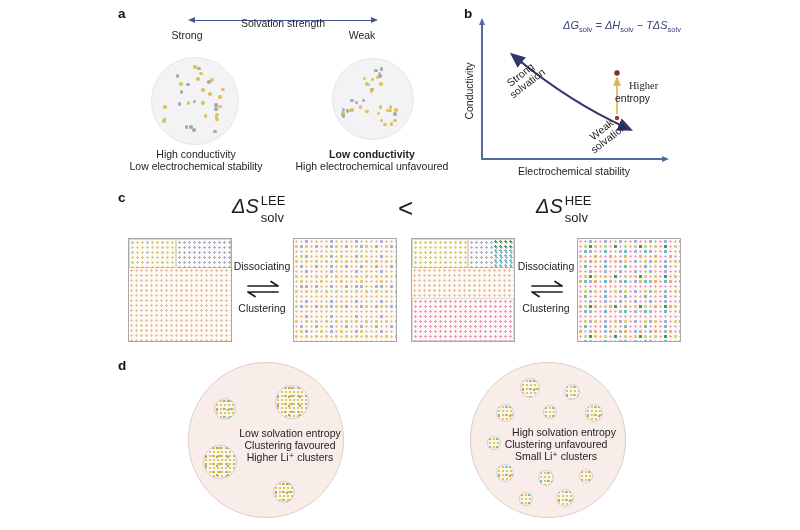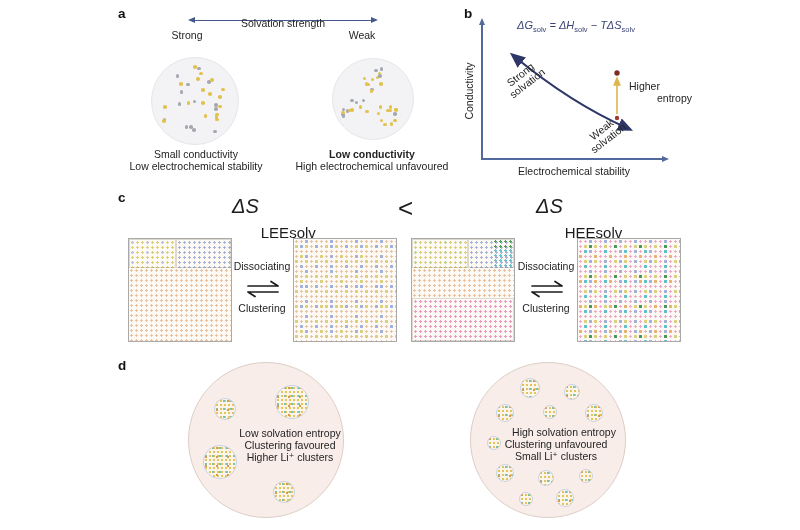--- a/index.html
+++ b/index.html
@@ -7,27 +7,27 @@
        font-family:"Liberation Sans","DejaVu Sans",sans-serif;color:#242424;}
   .abs{position:absolute;}
   .txt{position:absolute;font-size:10.5px;line-height:12px;color:#242424;white-space:nowrap;}
   .ctr{transform:translateX(-50%);text-align:center;}
   .plabel{position:absolute;font-size:13.5px;font-weight:bold;color:#111;}
   .tri{width:0;height:0;position:absolute;}
   
   .soln{position:absolute;border-radius:50%;background:#f3f3f6;border:1px solid #e6e6ea;box-sizing:border-box;}
   .ion{position:absolute;border-radius:50%;}
   
-  .eq{position:absolute;font-size:11px;color:#3a4376;font-style:italic;white-space:nowrap;}
+  .eq{position:absolute;font-size:11px;color:#3a4376;font-style:italic;white-space:nowrap;margin-left:46px;}
   .eq sub{font-size:7.5px;font-style:normal;}
   .rot{position:absolute;font-size:10.5px;line-height:11px;text-align:center;white-space:nowrap;}
   
   .bigS{position:absolute;font-size:20px;font-style:italic;color:#1c1c1c;display:flex;align-items:flex-start;}
-  .ss-stack{display:inline-flex;flex-direction:row;justify-content:space-between;height:27px;
-            font-size:15px;line-height:9.5px;font-style:normal;margin-left:2px;padding-top:1px;box-sizing:border-box;margin-top:32px;}
+  .ss-stack{display:inline-flex;flex-direction:column;justify-content:space-between;height:27px;
+            font-size:13px;line-height:9.5px;font-style:normal;margin-left:2px;padding-top:1px;box-sizing:border-box;}
   .cmp{position:absolute;font-size:26px;color:#1c1c1c;font-weight:500;}
   .gridsq{position:absolute;width:104px;height:104px;background:#fdfaf6;border:1px solid #a9a9a9;box-sizing:border-box;overflow:hidden;}
   .region{position:absolute;box-sizing:border-box;border:1px solid rgba(110,100,70,0.22);}
   .dg-o{background-image:radial-gradient(circle 1.35px at 2.5px 2.5px,#e9c3a1 1.25px,transparent 1.4px);background-size:5px 5px;}
   .dg-b{background-image:radial-gradient(circle 1.35px at 2.5px 2.5px,#a9b4d9 1.25px,transparent 1.4px);background-size:5px 5px;}
   .dg-p{background-image:radial-gradient(circle 1.35px at 2.5px 2.5px,#ec9ac2 1.25px,transparent 1.4px);background-size:5px 5px;}
   .dg-g{background-image:radial-gradient(circle 1.35px at 2.5px 2.5px,#4d9d5e 1.25px,transparent 1.4px);background-size:5px 5px;}
   .dg-t{background-image:radial-gradient(circle 1.35px at 2.5px 2.5px,#63c2cd 1.25px,transparent 1.4px);background-size:5px 5px;}
   .dg-y{background-image:
      radial-gradient(circle 1.4px at 2.5px 2.5px,#b9c3e0 1.3px,transparent 1.45px),
@@ -146,21 +146,21 @@
       <div class="ion" style="left: 61.3885px; top: 48.7522px; width: 3.4px; height: 3.4px; background: rgb(226, 194, 79);"></div>
       <div class="ion" style="left: 46.7055px; top: 59.5408px; width: 3.4px; height: 3.4px; background: rgb(226, 194, 79);"></div>
       <div class="ion" style="left: 53.4385px; top: 49.6427px; width: 3.4px; height: 3.4px; background: rgb(226, 194, 79);"></div>
       <div class="ion" style="left: 45.667px; top: 46.1844px; width: 3.4px; height: 3.4px; background: rgb(226, 194, 79);"></div>
       <div class="ion" style="left: 60.2241px; top: 59.9992px; width: 3.4px; height: 3.4px; background: rgb(226, 194, 79);"></div>
       <div class="ion" style="left: 55.9432px; top: 49.9205px; width: 3.4px; height: 3.4px; background: rgb(226, 194, 79);"></div>
       <div class="ion" style="left: 43.6578px; top: 52.7817px; width: 3.4px; height: 3.4px; background: rgb(226, 194, 79);"></div>
       <div class="ion" style="left: 60.201px; top: 53.416px; width: 3.4px; height: 3.4px; background: rgb(164, 169, 177);"></div>
     </div>
 
-  <div class="txt ctr" style="left:196px;top:148px;">Small conductivity</div>
+  <div class="txt ctr" style="left:196px;top:148px;">High conductivity</div>
   <div class="txt ctr" style="left:196px;top:160px;">Low electrochemical stability</div>
   <div class="txt ctr" style="left:372px;top:148px;font-weight:bold;">Low conductivity</div>
   <div class="txt ctr" style="left:372px;top:160px;">High electrochemical unfavoured</div>
 
   <div class="plabel" style="left:464px;top:6px;">b</div>
 
   <div class="eq" style="left:576px;top:19px;transform:translateX(-50%);">
     <span>ΔG</span><sub>solv</sub><span> = </span><span>ΔH</span><sub>solv</sub><span> − </span><span>TΔS</span><sub>solv</sub>
   </div>
 
@@ -191,22 +191,22 @@
   </svg>
 
   <div class="rot" style="left:524px;top:79px;transform:translate(-50%,-50%) rotate(-38deg);">
     <div>Strong</div>
     <div>solvation</div>
   </div>
   <div class="rot" style="left:605px;top:134px;transform:translate(-50%,-50%) rotate(-38deg);">
     <div>Weak</div>
     <div>solvation</div>
   </div>
-  <div class="txt" style="left:629px;top:80px;">Higher</div>
-  <div class="txt" style="left:657px;top:92px;">entropy</div>
+  <div class="txt" style="left:629px;top:80px;font-family:Liberation Serif, serif;">Higher</div>
+  <div class="txt" style="left:615px;top:92px;">entropy</div>
 
   <div class="plabel" style="left:118px;top:190px;">c</div>
 
   <div class="bigS" style="left:232px;top:195px;">
     <span>ΔS</span>
     <span class="ss-stack">
       <span>LEE</span>
       <span>solv</span>
     </span>
   </div>

